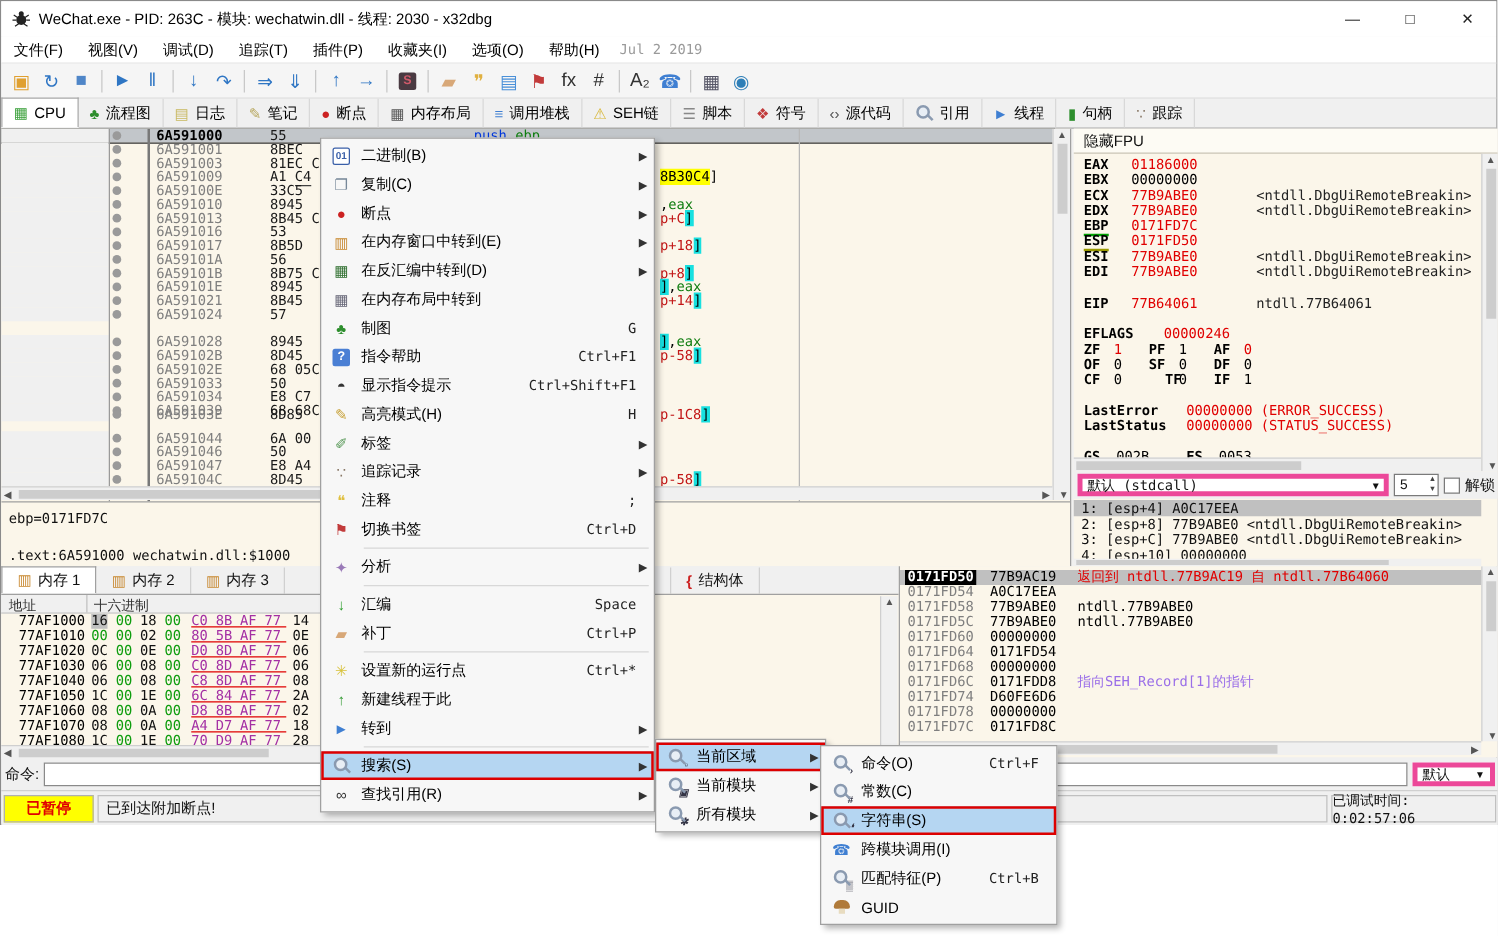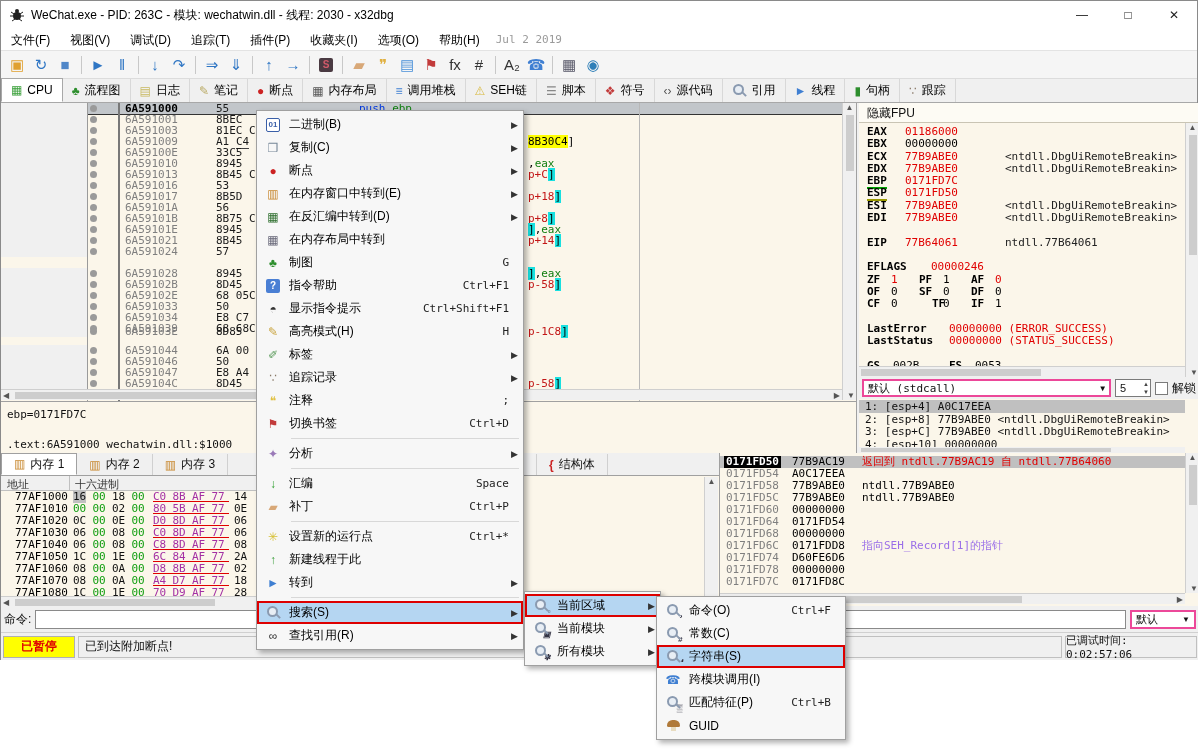--- a/index.html
+++ b/index.html
@@ -41,21 +41,21 @@
   .drow { position:absolute; left:0; width:842px; height:11px; font-family:"DejaVu Sans Mono",monospace; font-size:11px; line-height:11px; white-space:pre; }
   .drow .gut { position:absolute; left:0; top:0; width:86px; height:11px; background:#f0f0f0; }
   .drow .dot { position:absolute; left:89px; top:2px; width:7px; height:7px; border-radius:50%; background:#9a9a9a; }
   .drow .c-addr { position:absolute; left:124px; color:#7f7f7f; }
   .drow .c-bytes { position:absolute; left:215px; color:#1a1a1a; }
   .drow .c-instr { position:absolute; left:358px; }
   .drow .c-frag { position:absolute; left:527px; }
   .drow.sel { background:#c2c6ca; outline:1px solid #333; }
   .drow.sel .c-addr { color:#000; font-weight:bold; }
   .bu { border-bottom:1px solid #404040; }
-  .f-kw { color:#0037da; }
+  .f-kw { color:#0037da;margin-left:20px; }
   .f-reg { color:#0f7d0f; }
   .f-mem { color:#c21616; }
   .f-br { background:#18e0e0; color:#000; }
   .f-yl { background:#ffff00; color:#000; }
   .f-pl { color:#000; }
   .dline1 { left:86px; background:#9a9a9a; }
   .dline2 { left:117px; width:2px; background:#787878; }
   .dline3 { left:638px; }
   .hscroll { position:absolute; height:11px; background:#f0f0f0; border-top:1px solid #cfcfcf; font-size:8px; color:#555; }
   .hscroll .arr { position:absolute; top:1px; }
@@ -76,21 +76,21 @@
   .rrow .rn { position:absolute; left:8px; font-weight:bold; color:#000; }
   .rrow .rv { position:absolute; left:46px; }
   .rrow .rc { position:absolute; left:146px; color:#222; }
   .red { color:#e00000; }
   .black { color:#000; }
   .u-green { border-bottom:2px solid #00a000; }
   .u-olive { border-bottom:2px solid #9a9a00; }
   #regs .hscroll { left:0; width:326px; top:263px; }
   #regs .vscroll { right:0; top:20px; height:254px; }
   #conv-bar { position:absolute; left:0; top:274px; width:340px; height:22px; background:#f0f0f0; display:flex; align-items:center; gap:4px; padding:0 3px; }
-  .combo { background:#fff; border:2px solid #ec4899; height:18px; display:flex; align-items:center; padding:0 4px; font-size:11px; justify-content:space-between; }
+  .combo { background:#fff; border:4px solid #ec4899; height:18px; display:flex; align-items:center; padding:0 4px; font-size:11px; justify-content:space-between; }
   #conv-combo { flex:1; font-family:"DejaVu Sans Mono",monospace; }
   .spin { width:36px; height:18px; background:#fff; border:1px solid #7a7a7a; position:relative; font-size:11px; padding-left:4px; line-height:16px; }
   .spin .ud { position:absolute; right:1px; top:0; font-size:6px; line-height:8px; color:#444; }
   .chk { width:13px; height:13px; background:#fff; border:1px solid #7a7a7a; }
   #args-rows { position:absolute; left:0; top:297px; width:326px; height:50px; font-family:"DejaVu Sans Mono",monospace; font-size:11px; }
   .arow { height:12.5px; padding-left:6px; white-space:pre; }
   .arow.sel { background:#c0c0c0; }
   #regs .hscroll2 { position:absolute; left:0; width:326px; top:344px; height:6px; background:#f0f0f0; }
   #regs .hscroll2 .hthumb { top:1px; height:4px; left:2px; width:250px; }
 

